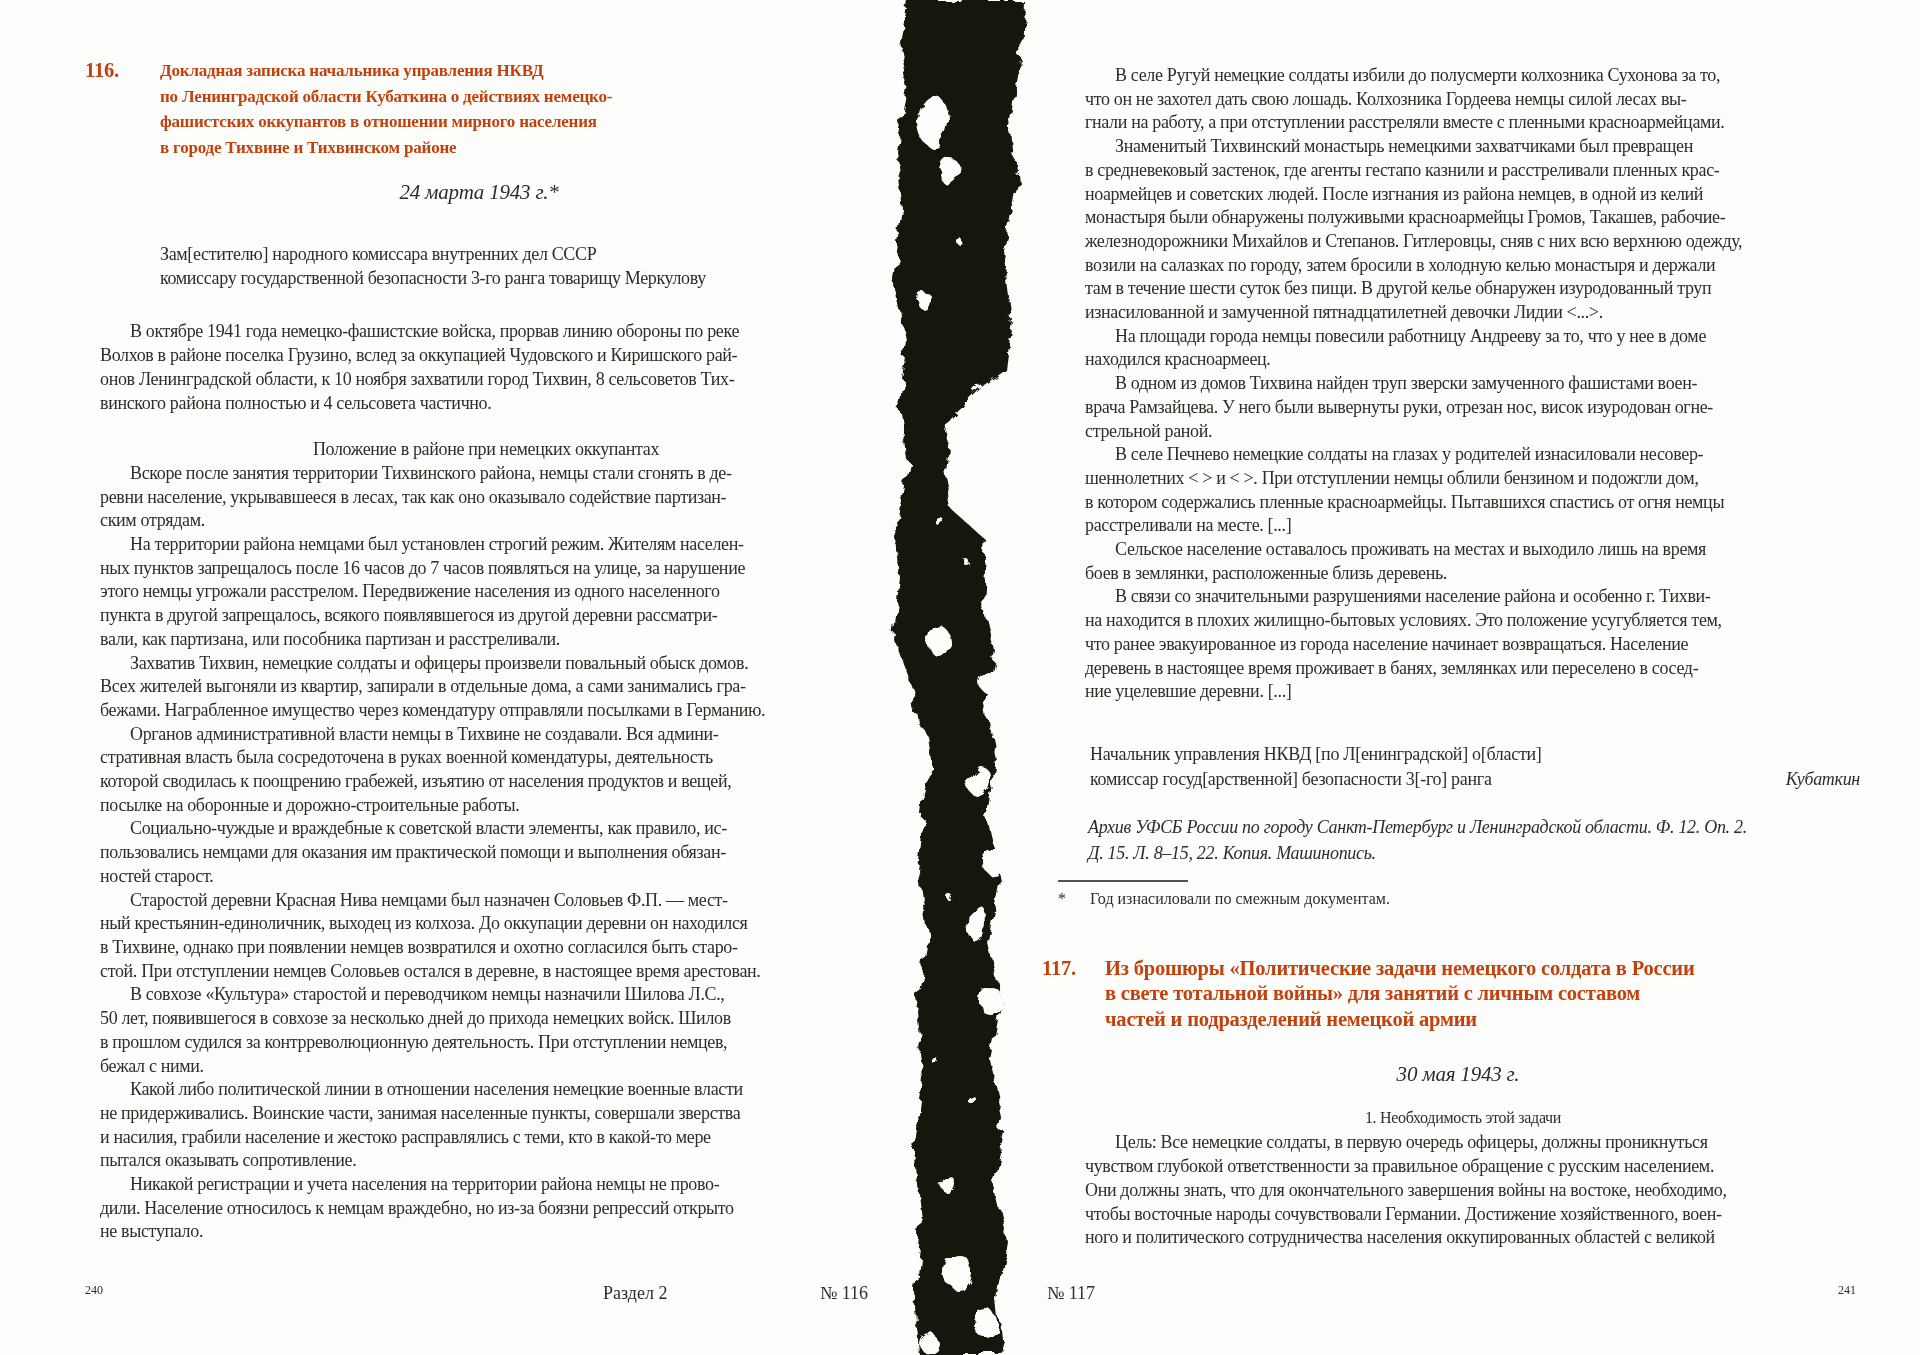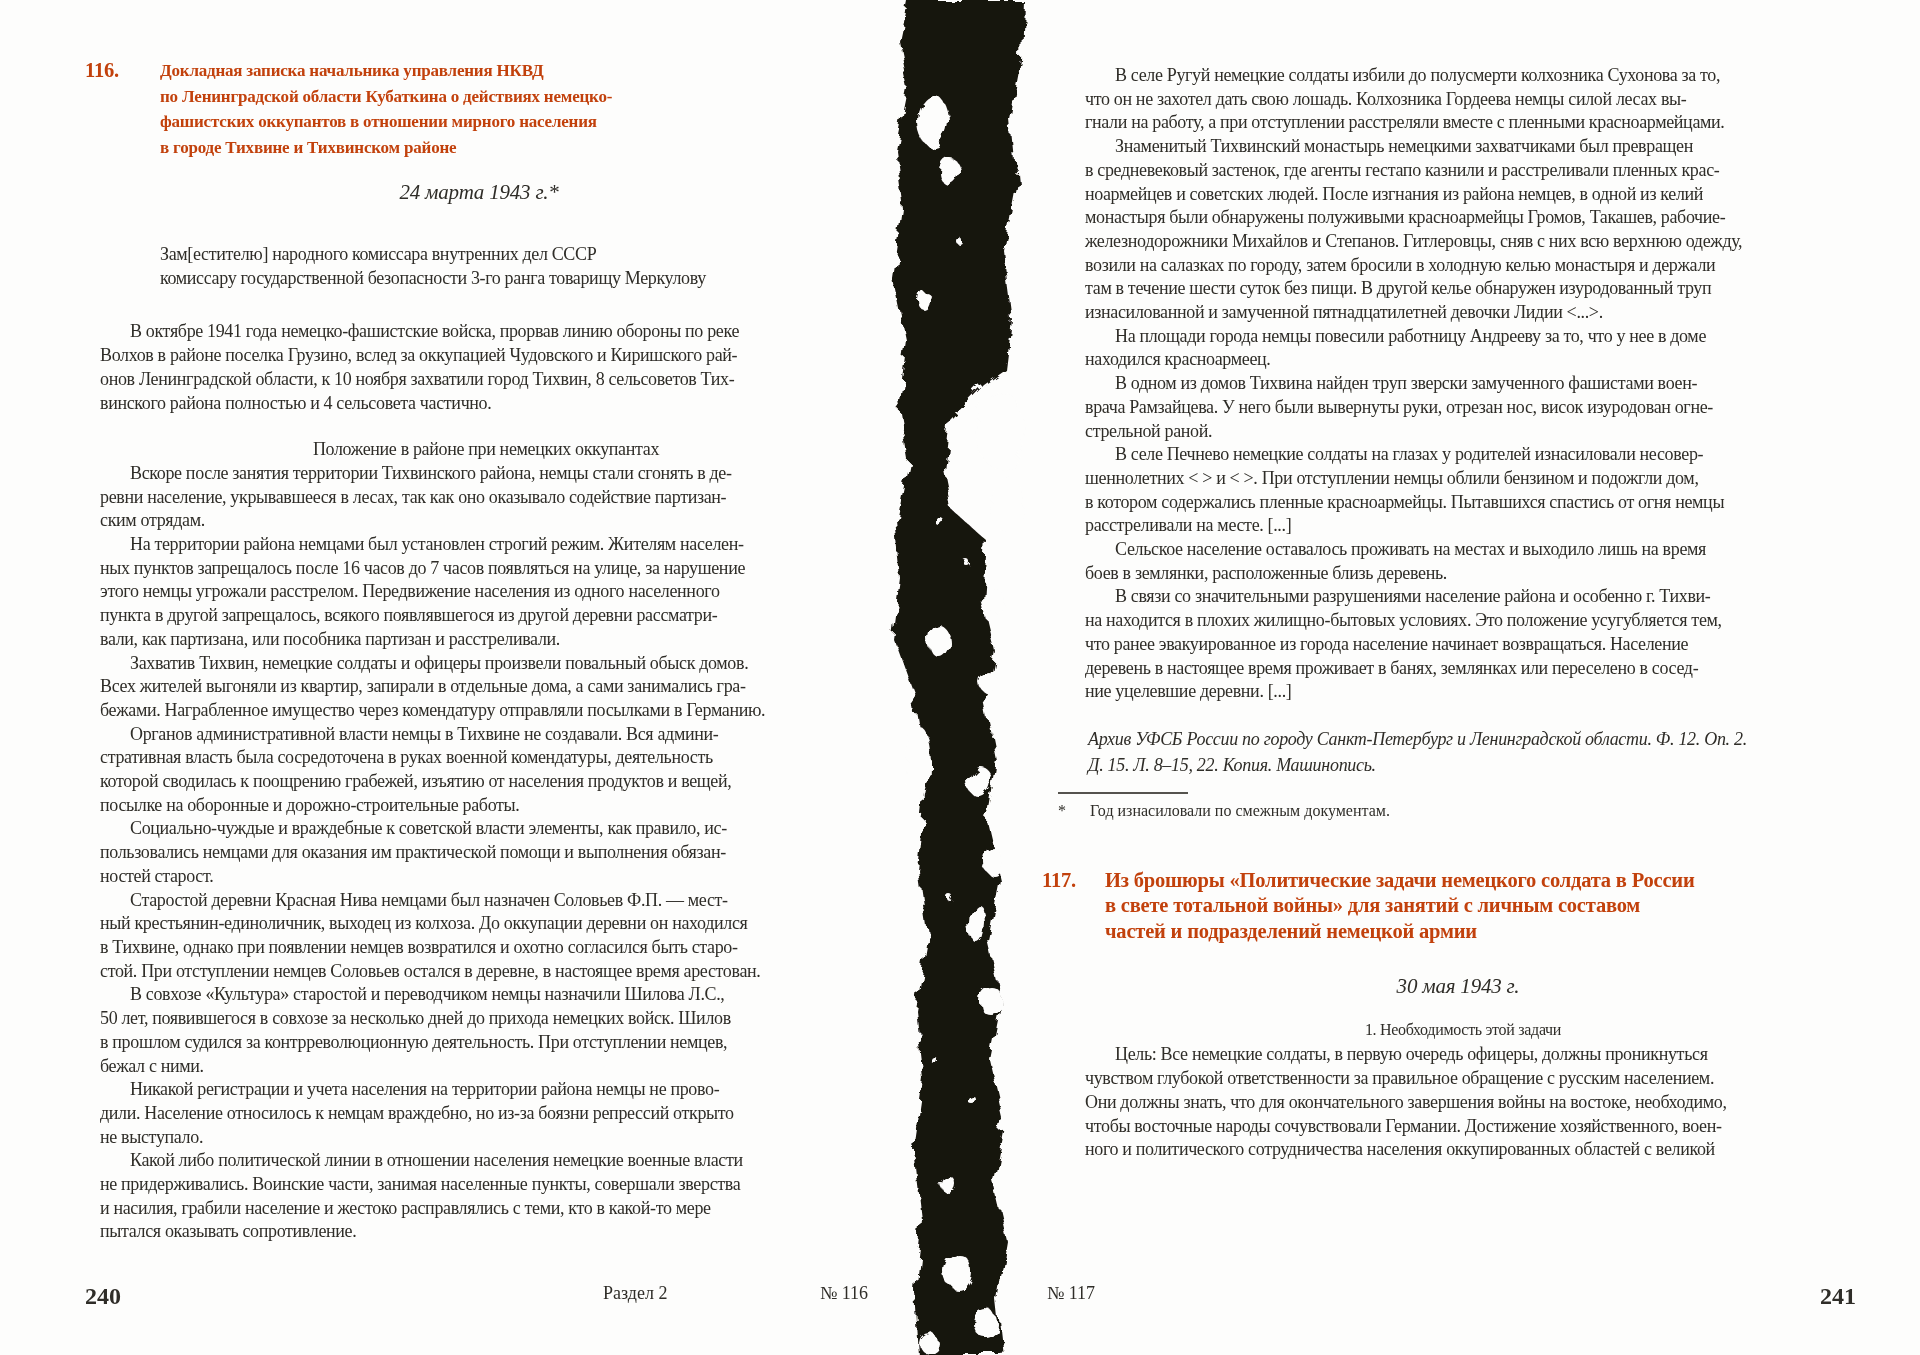--- a/index.html
+++ b/index.html
@@ -19,21 +19,21 @@
   .doc-title{margin:0;font-weight:bold;font-size:17px;line-height:25.5px;white-space:pre;letter-spacing:-0.2px;}
 
   .date-line{font-style:italic;font-size:21px;margin-top:20px;text-align:center;padding-right:4px;letter-spacing:-0.2px;}
   .address{margin-top:38px;margin-left:75px;font-size:18px;line-height:23.7px;white-space:pre;letter-spacing:-0.35px;}
 
   .body-text{margin-top:30px;margin-left:15px;width:772px;font-size:18px;line-height:23.7px;letter-spacing:-0.35px;}
   .para{margin:0;text-indent:30px;white-space:pre;}
   .heading{margin:23px 0 0 0;text-align:center;white-space:pre;}
 
   .page-footer{position:absolute;top:1283px;left:0;width:100%;font-size:18px;}
-  .pagenum{font-weight:bold;font-size:24px;}
+  .pagenum{font-weight:normal;font-size:12px;}
   .pf-abs{position:absolute;top:0;}
 
   
   .rp-body{margin-top:64px;margin-left:25px;width:775px;font-size:18px;line-height:23.7px;letter-spacing:-0.35px;}
   .signature{margin:38px 0 0 30px;width:770px;font-size:18px;line-height:25px;letter-spacing:-0.3px;}
   .sig-row{display:flex;justify-content:space-between;}
   .italic{font-style:italic;}
   .archive{margin:22px 0 0 28px;width:772px;font-size:18px;line-height:26px;font-style:italic;white-space:pre;letter-spacing:-0.3px;}
   .footnote{margin-top:14px;margin-left:-2px;font-size:16px;}
   .fn-rule{width:130px;height:2px;background:#55534e;}
@@ -88,27 +88,27 @@
 пользовались немцами для оказания им практической помощи и выполнения обязан-
 ностей старост.</p>
     <p class="para">Старостой деревни Красная Нива немцами был назначен Соловьев Ф.П. — мест-
 ный крестьянин-единоличник, выходец из колхоза. До оккупации деревни он находился
 в Тихвине, однако при появлении немцев возвратился и охотно согласился быть старо-
 стой. При отступлении немцев Соловьев остался в деревне, в настоящее время арестован.</p>
     <p class="para">В совхозе «Культура» старостой и переводчиком немцы назначили Шилова Л.С.,
 50 лет, появившегося в совхозе за несколько дней до прихода немецких войск. Шилов
 в прошлом судился за контрреволюционную деятельность. При отступлении немцев,
 бежал с ними.</p>
-    <p class="para">Никакой регистрации и учета населения на территории района немцы не прово-
-дили. Население относилось к немцам враждебно, но из-за боязни репрессий открыто
-не выступало.</p>
     <p class="para">Какой либо политической линии в отношении населения немецкие военные власти
 не придерживались. Воинские части, занимая населенные пункты, совершали зверства
 и насилия, грабили население и жестоко расправлялись с теми, кто в какой-то мере
 пытался оказывать сопротивление.</p>
+    <p class="para">Никакой регистрации и учета населения на территории района немцы не прово-
+дили. Население относилось к немцам враждебно, но из-за боязни репрессий открыто
+не выступало.</p>
   </div>
 
   <div class="page-footer">
     <span class="pf-abs pagenum" style="left:0;">240</span>
     <span class="pf-abs" style="left:518px;">Раздел 2</span>
     <span class="pf-abs" style="left:735px;">№ 116</span>
   </div>
 </section>
 
 <div class="gutter">
@@ -172,20 +172,27 @@
 расстреливали на месте. [...]</p>
     <p class="para">Сельское население оставалось проживать на местах и выходило лишь на время
 боев в землянки, расположенные близь деревень.</p>
     <p class="para">В связи со значительными разрушениями население района и особенно г. Тихви-
 на находится в плохих жилищно-бытовых условиях. Это положение усугубляется тем,
 что ранее эвакуированное из города население начинает возвращаться. Население
 деревень в настоящее время проживает в банях, землянках или переселено в сосед-
 ние уцелевшие деревни. [...]</p>
   </div>
 
+  <div class="signature">
+    <div>Начальник управления НКВД [по Л[енинградской] о[бласти]</div>
+    <div class="sig-row">
+      <span>комиссар госуд[арственной] безопасности 3[-го] ранга</span>
+      <span class="italic">Кубаткин</span>
+    </div>
+  </div>
 
   <div class="archive">Архив УФСБ России по городу Санкт-Петербург и Ленинградской области. Ф. 12. Оп. 2.
 Д. 15. Л. 8–15, 22. Копия. Машинопись.</div>
 
   <div class="footnote">
     <div class="fn-rule"></div>
     <div class="fn-line">
       <span class="fn-marker">*</span>
       <span>Год изнасиловали по смежным документам.</span>
     </div>

